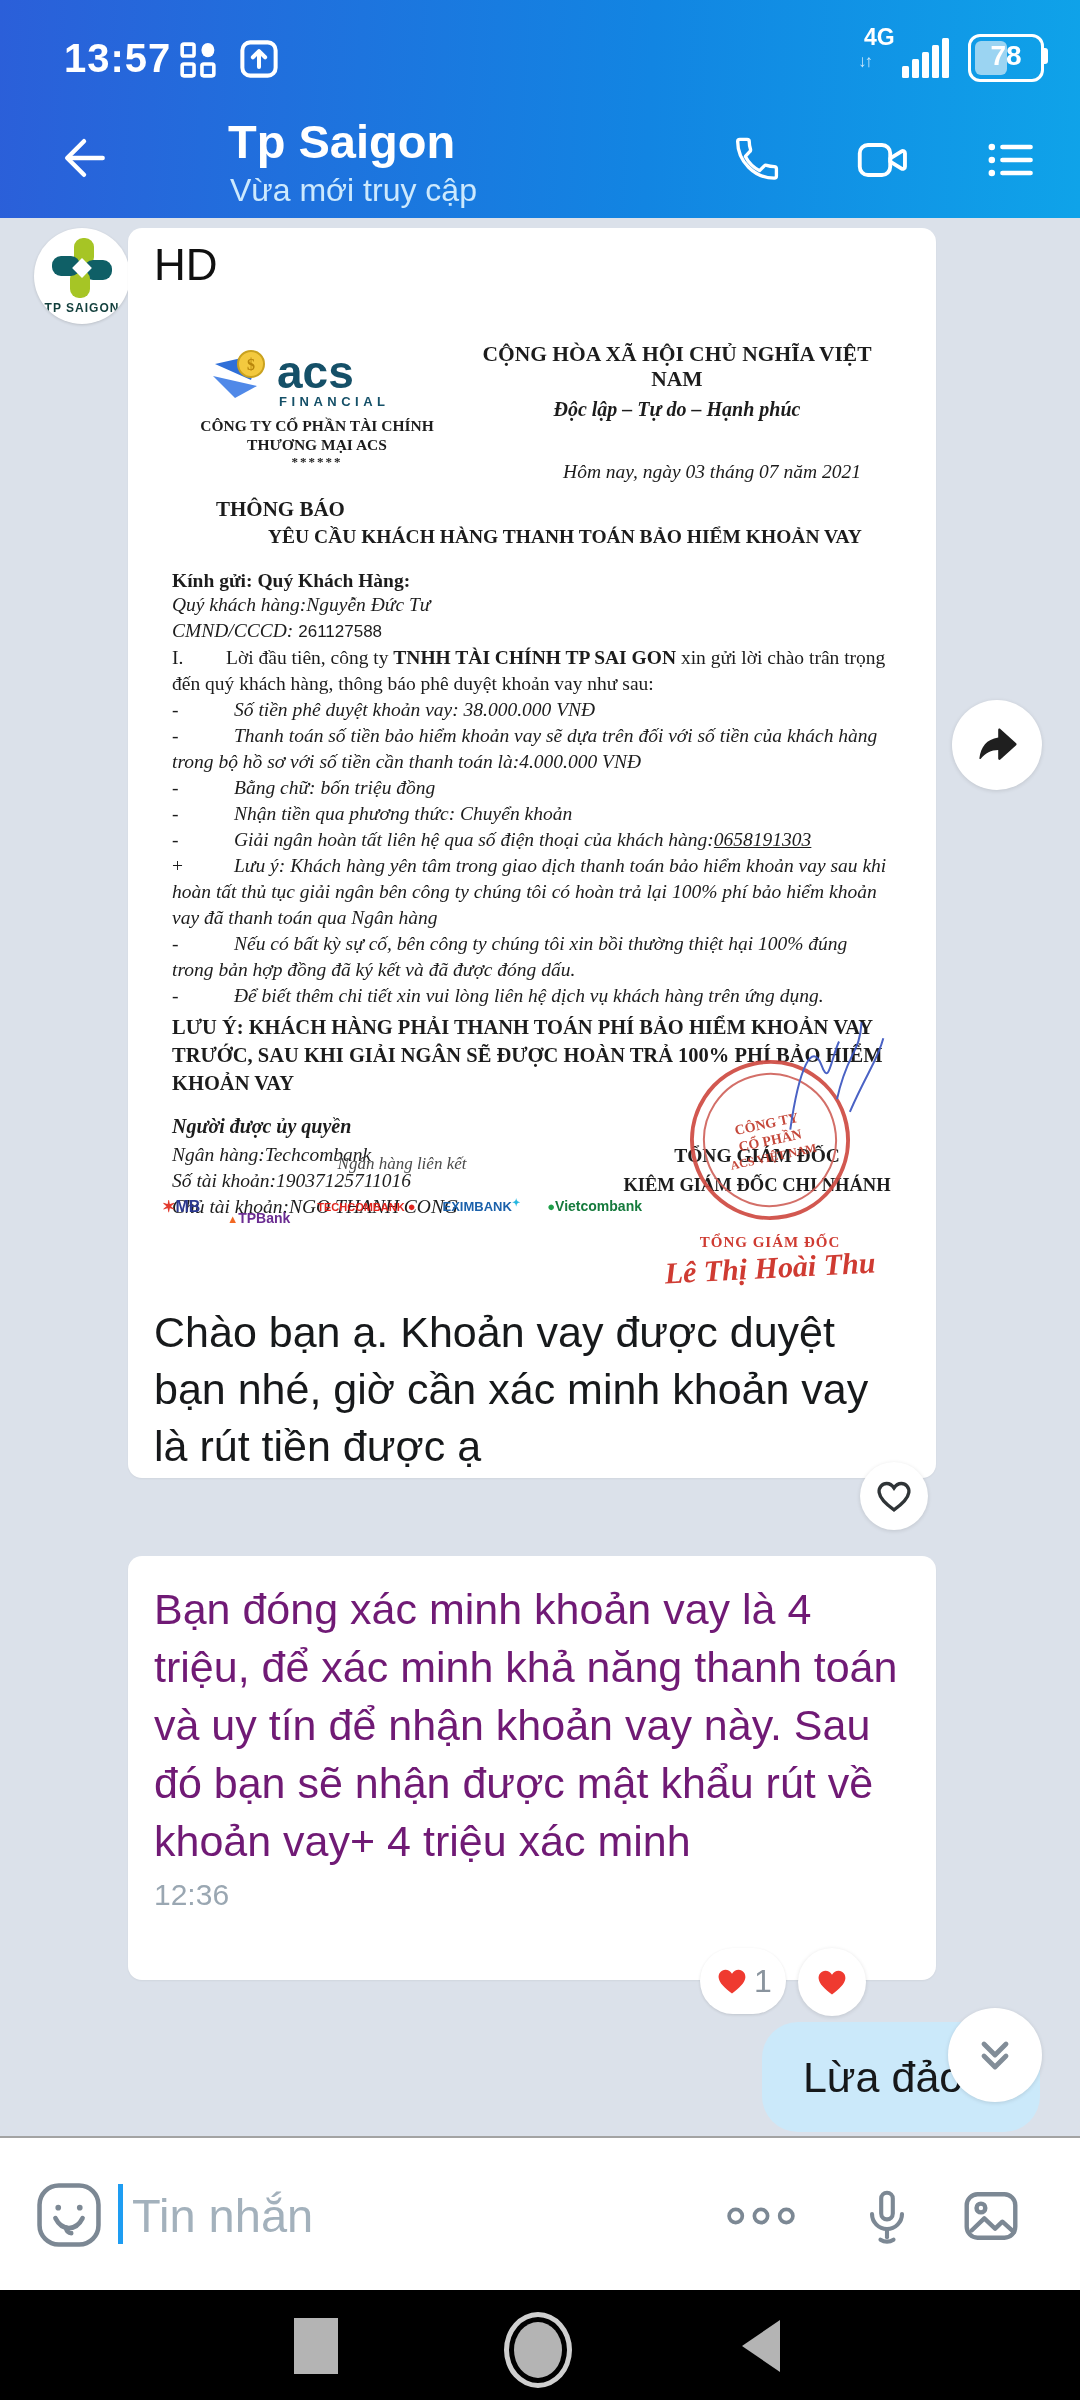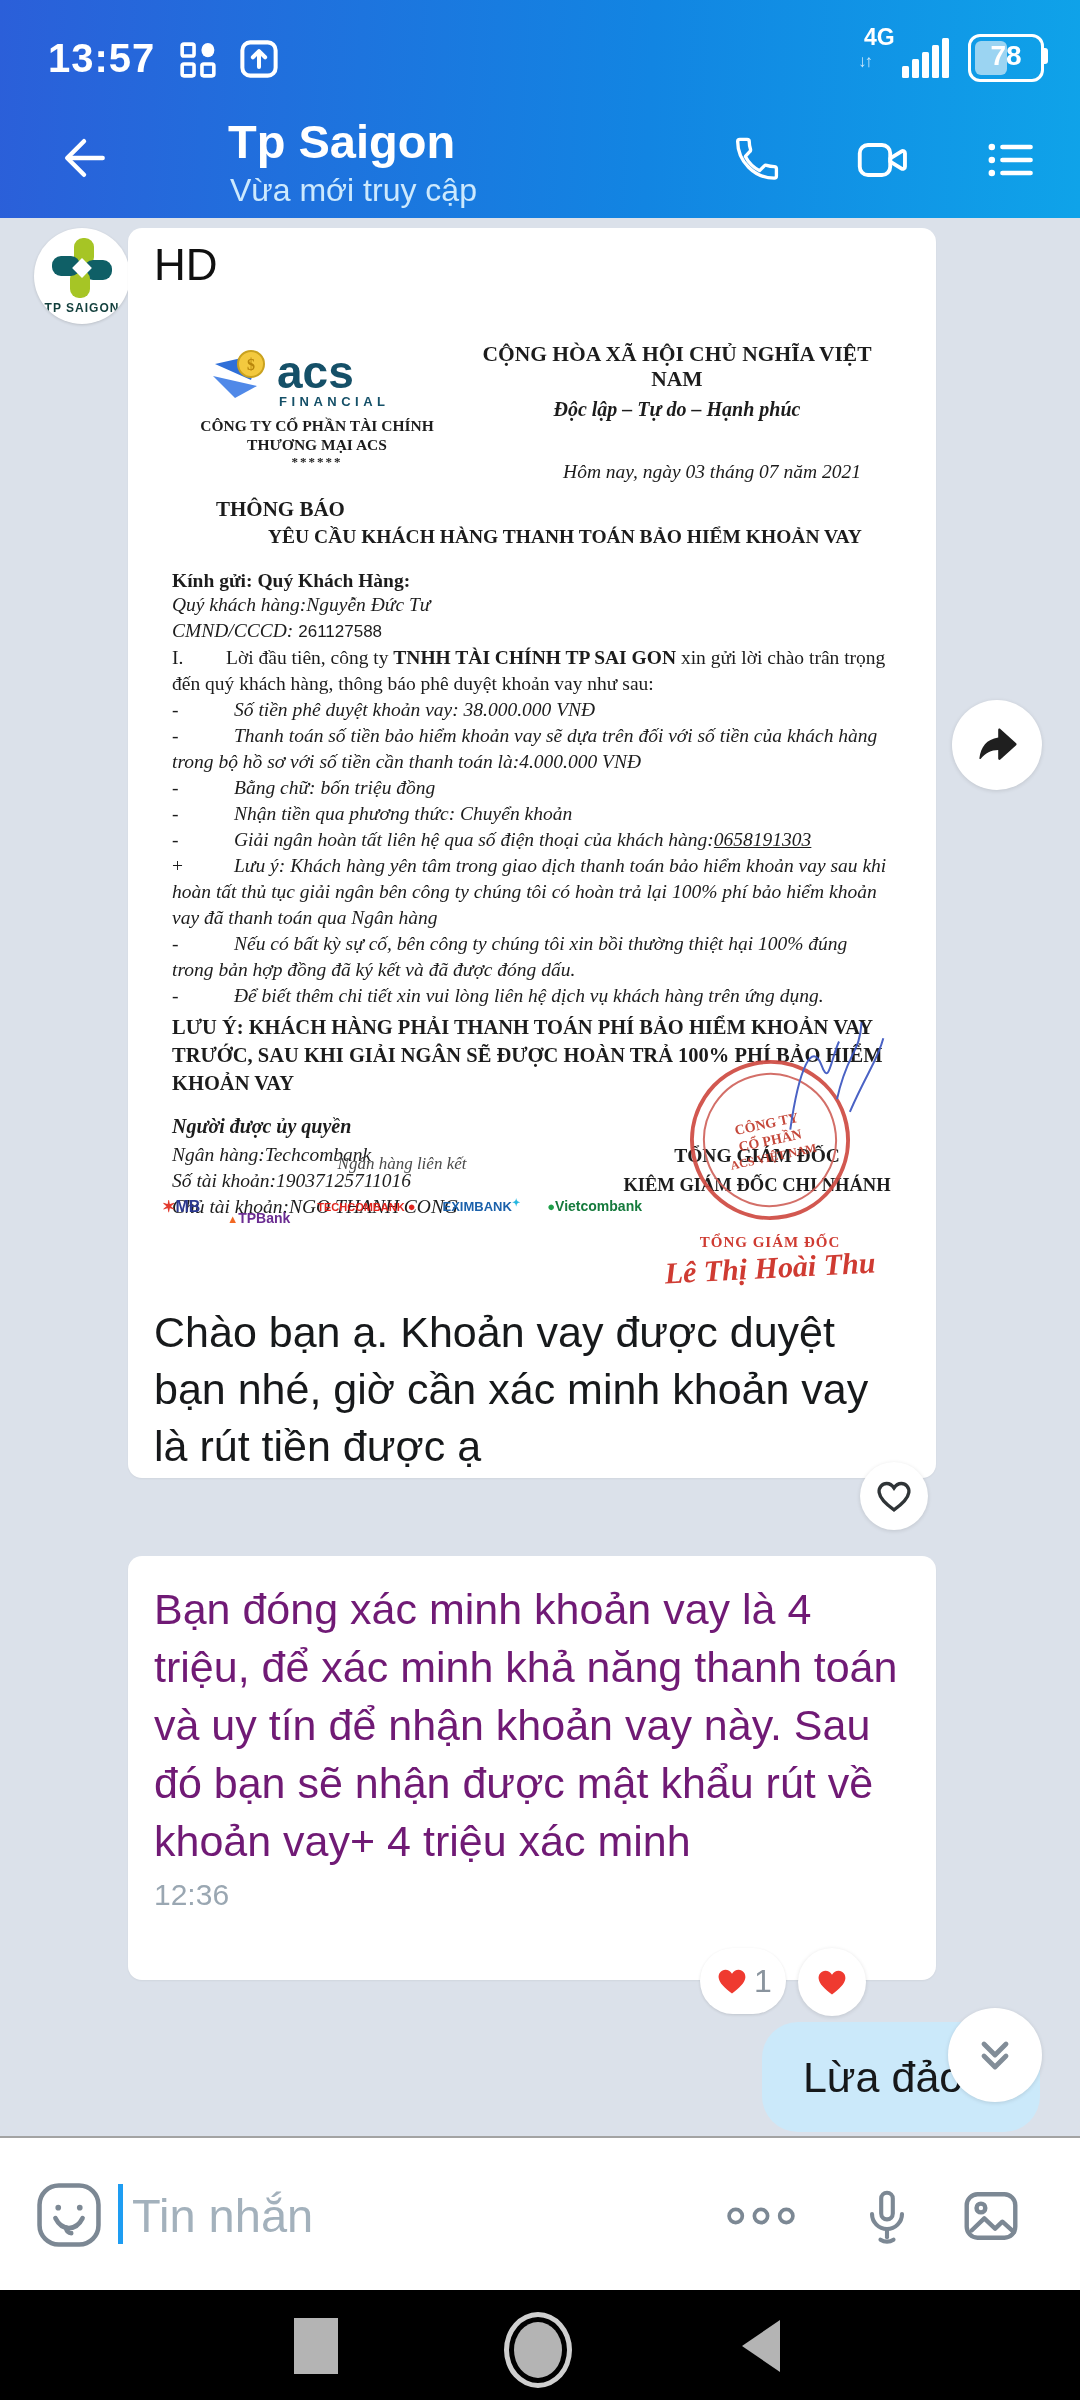--- a/index.html
+++ b/index.html
@@ -3,21 +3,21 @@
 <meta charset="utf-8">
 <style>
   html,body{margin:0;padding:0;}
   body{width:1080px;height:2400px;position:relative;overflow:hidden;
        font-family:"Liberation Sans",sans-serif;background:#dbe1ea;}
   .abs{position:absolute;}
 
   
   .topbar{left:0;top:0;width:1080px;height:218px;
           background:linear-gradient(93deg,#2b5fd9 0%,#1285e2 60%,#0fa3e9 100%);}
-  .st-time{left:48px;top:36px;color:#fff;font-size:40px;font-weight:bold;letter-spacing:1px;}
+  .st-time{left:64px;top:36px;color:#fff;font-size:40px;font-weight:bold;letter-spacing:1px;}
   .st-ic1{left:180px;top:42px;}
   .st-ic2{left:238px;top:38px;}
   .st-4g{left:864px;top:26px;color:#fff;font-size:23px;font-weight:bold;line-height:23px;}
   .st-arrows{left:858px;top:52px;color:#cfe8fa;font-size:17px;letter-spacing:-2px;}
   .sigbars{left:902px;top:38px;width:52px;height:40px;}
   .sigbars i{position:absolute;bottom:0;width:7px;background:#fff;border-radius:1.5px;}
   .battery{left:968px;top:34px;width:70px;height:42px;border:3.5px solid #fff;border-radius:12px;}
   .bat-fill{position:absolute;left:4px;top:4px;bottom:4px;width:32px;background:#9bd4f2;border-radius:6px;}
   .bat-txt{position:absolute;left:0;right:0;top:3px;text-align:center;color:#fff;font-size:28px;font-weight:bold;}
   .bat-nub{left:1042px;top:48px;width:6px;height:16px;background:#fff;border-radius:0 3px 3px 0;}

